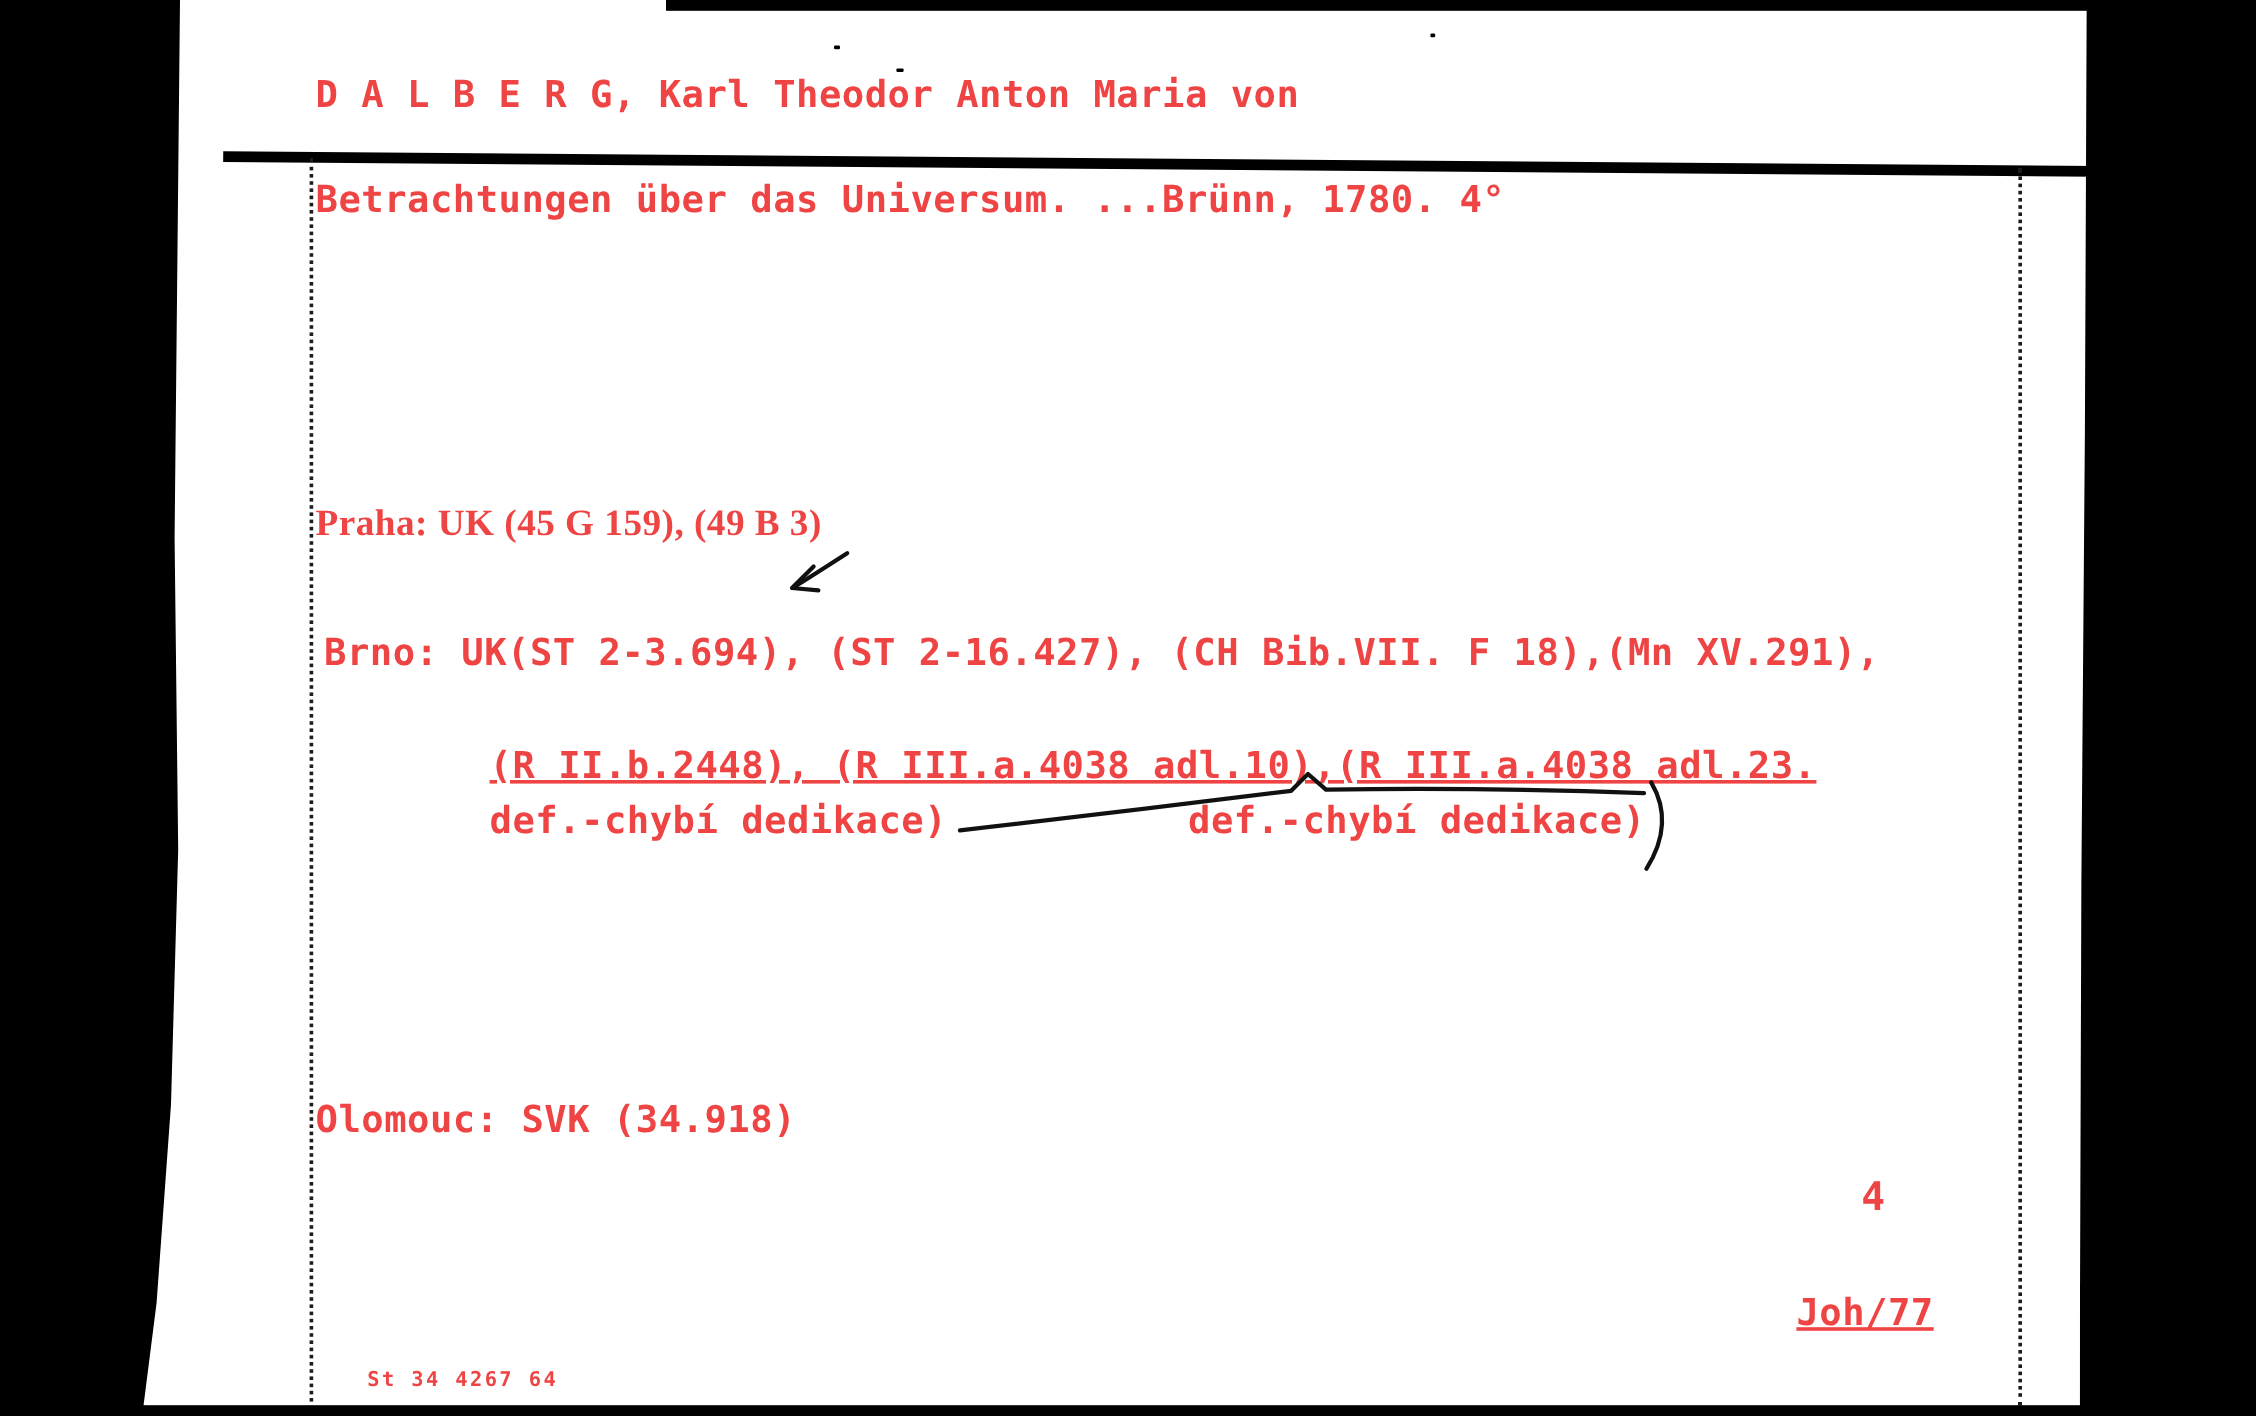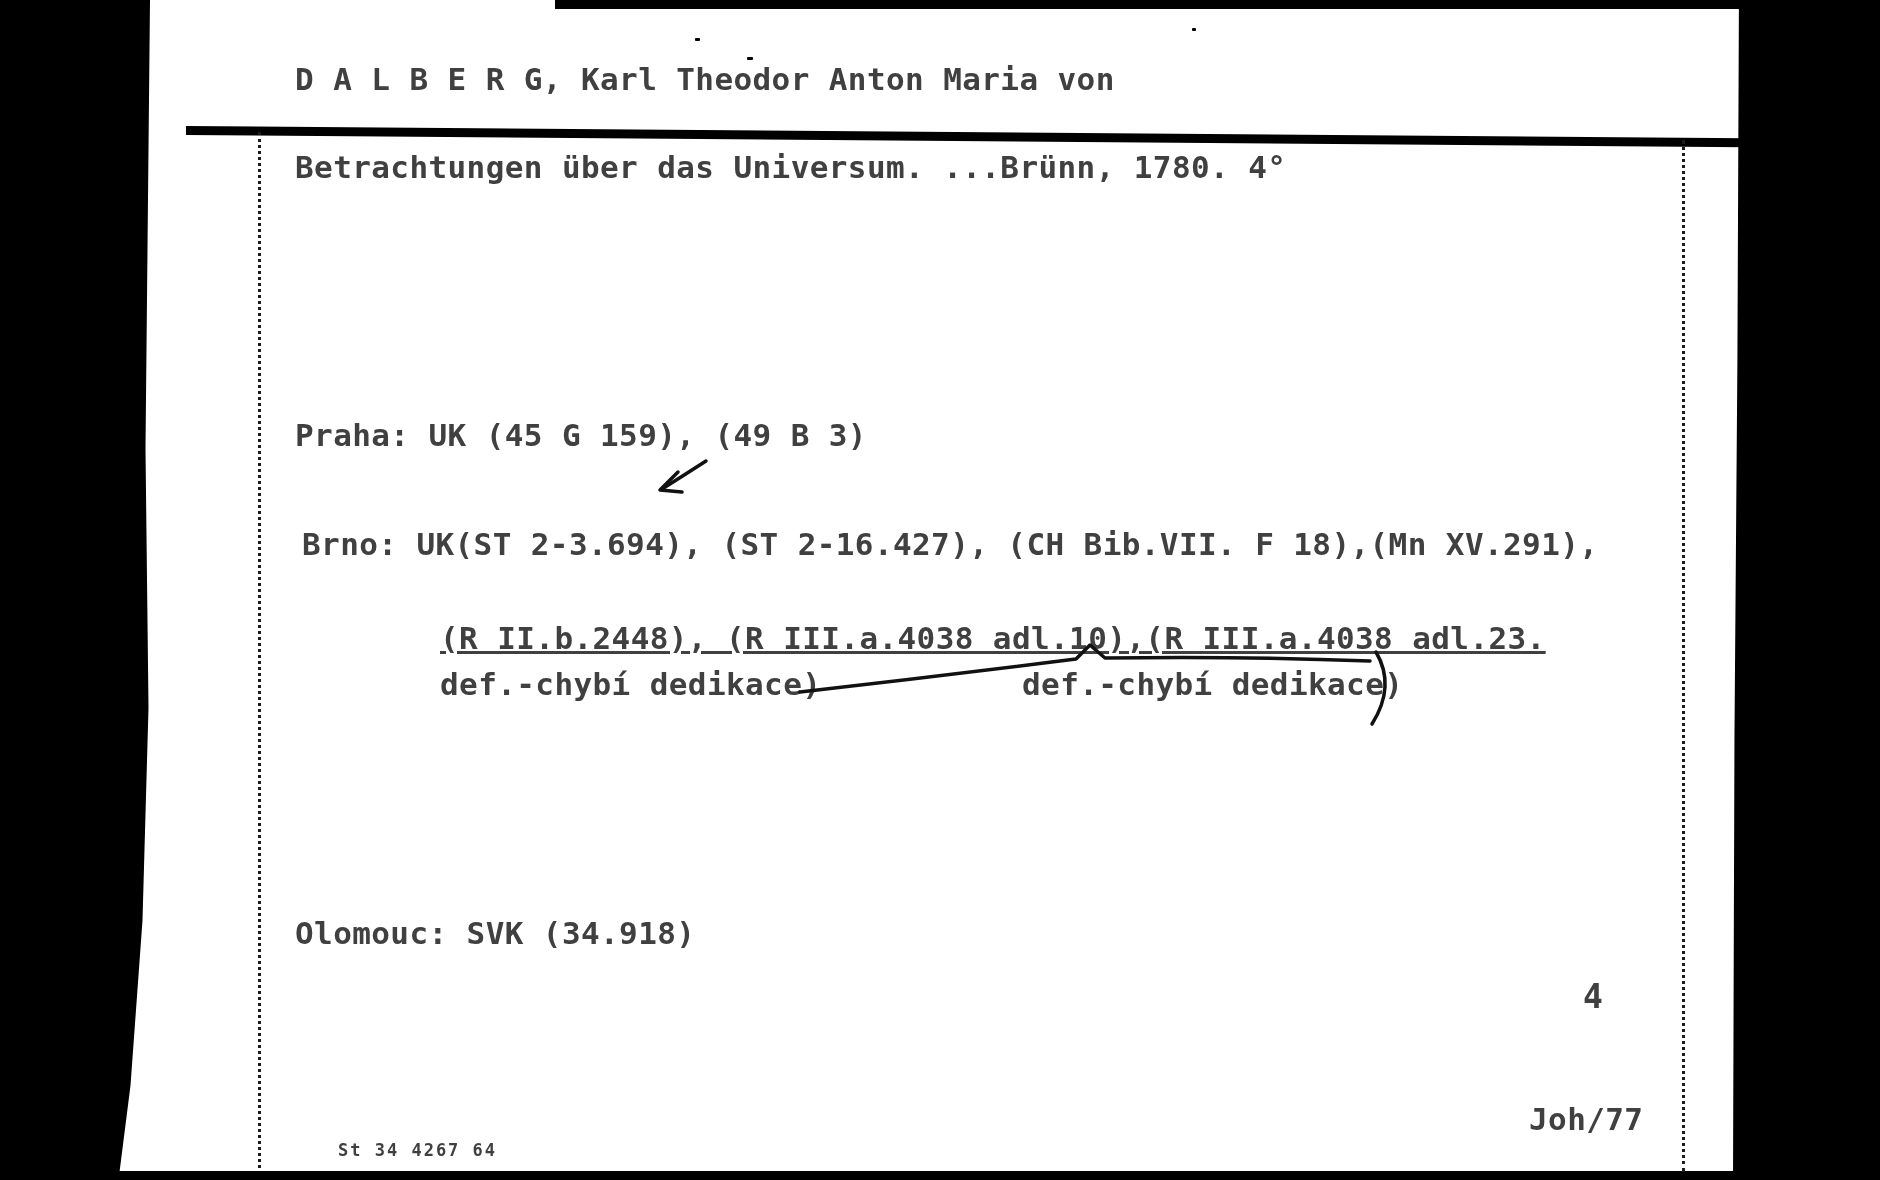--- a/index.html
+++ b/index.html
@@ -29,35 +29,35 @@
   }
   
   .dotted{position:absolute;width:0;border-left:3px dotted #1c1c1c;}
   .dotted-left{left:258px;top:132px;height:1036px;}
   .dotted-right{left:1682px;top:140px;height:1032px;}
   
   .tw{
     position:absolute;
     font-family:"DejaVu Sans Mono", monospace;
     font-size:31px;line-height:1.15;
-    font-weight:600;color:#404040;
-    white-space:pre;letter-spacing:0.4px;margin-left:32px;
+    font-weight:600;color:#ef4444;
+    white-space:pre;letter-spacing:0.4px;
   }
   .tw-small{font-size:17px;letter-spacing:2px;font-weight:600;}
   .heading{left:263px;top:62px;}
   .title{left:263px;top:150px;}
-  .praha{left:263px;top:418px;}
+  .praha{left:263px;top:418px;font-family:Liberation Serif, serif;}
   .brno1{left:270px;top:527px;}
   .brno2{left:408px;top:574px;}
   .brno3{left:408px;top:621px;text-decoration:underline;}
   .note-left{left:408px;top:667px;}
   .note-right{left:990px;top:667px;}
   .olomouc{left:263px;top:916px;}
   .pagenum{left:1551px;top:978px;font-size:33px;}
-  .signature{left:1497px;top:1102px;}
+  .signature{left:1497px;top:1077px;text-decoration:underline;}
   .printcode{left:306px;top:1141px;}
   
   .marks{position:absolute;left:0;top:0;pointer-events:none;}
   .speck{position:absolute;background:#000;border-radius:1px;}
 </style>
 </head>
 <body>
 
 <div class="scan">
 

